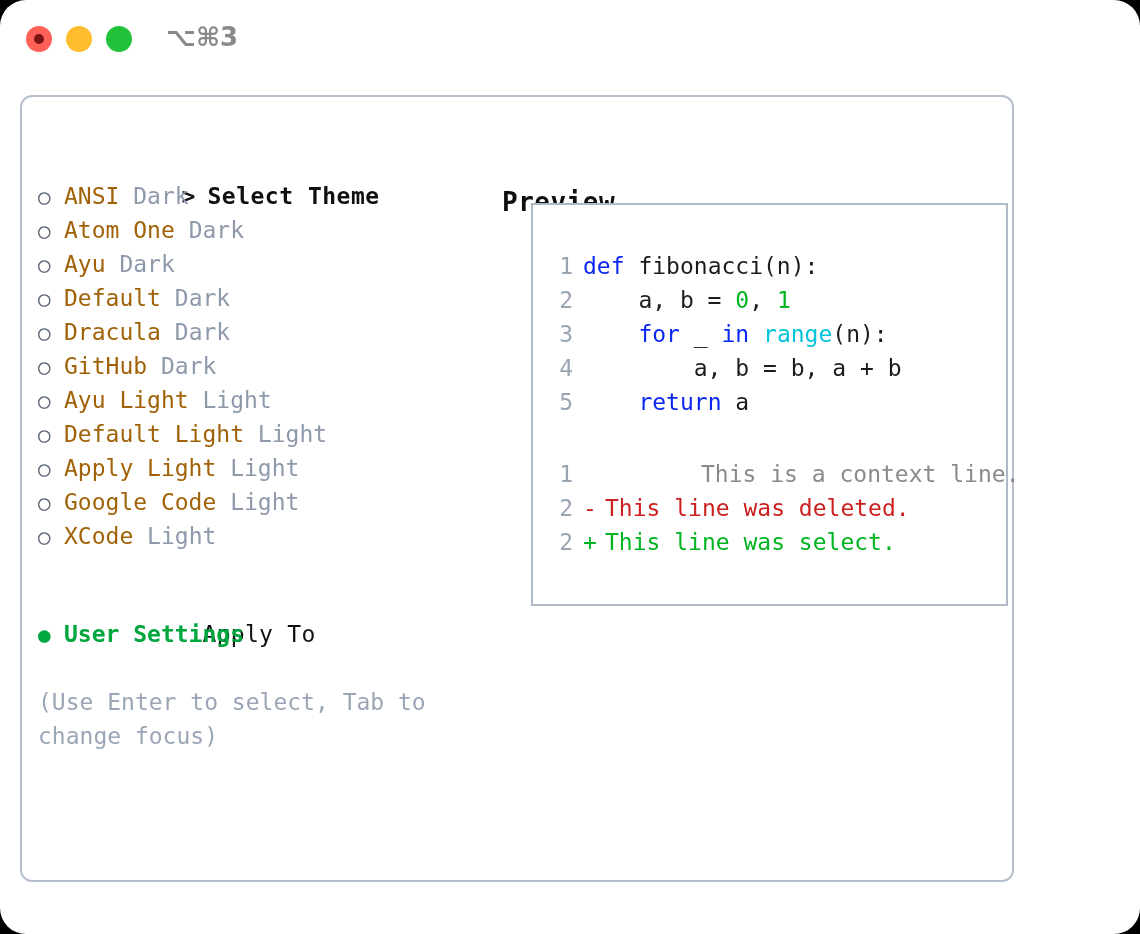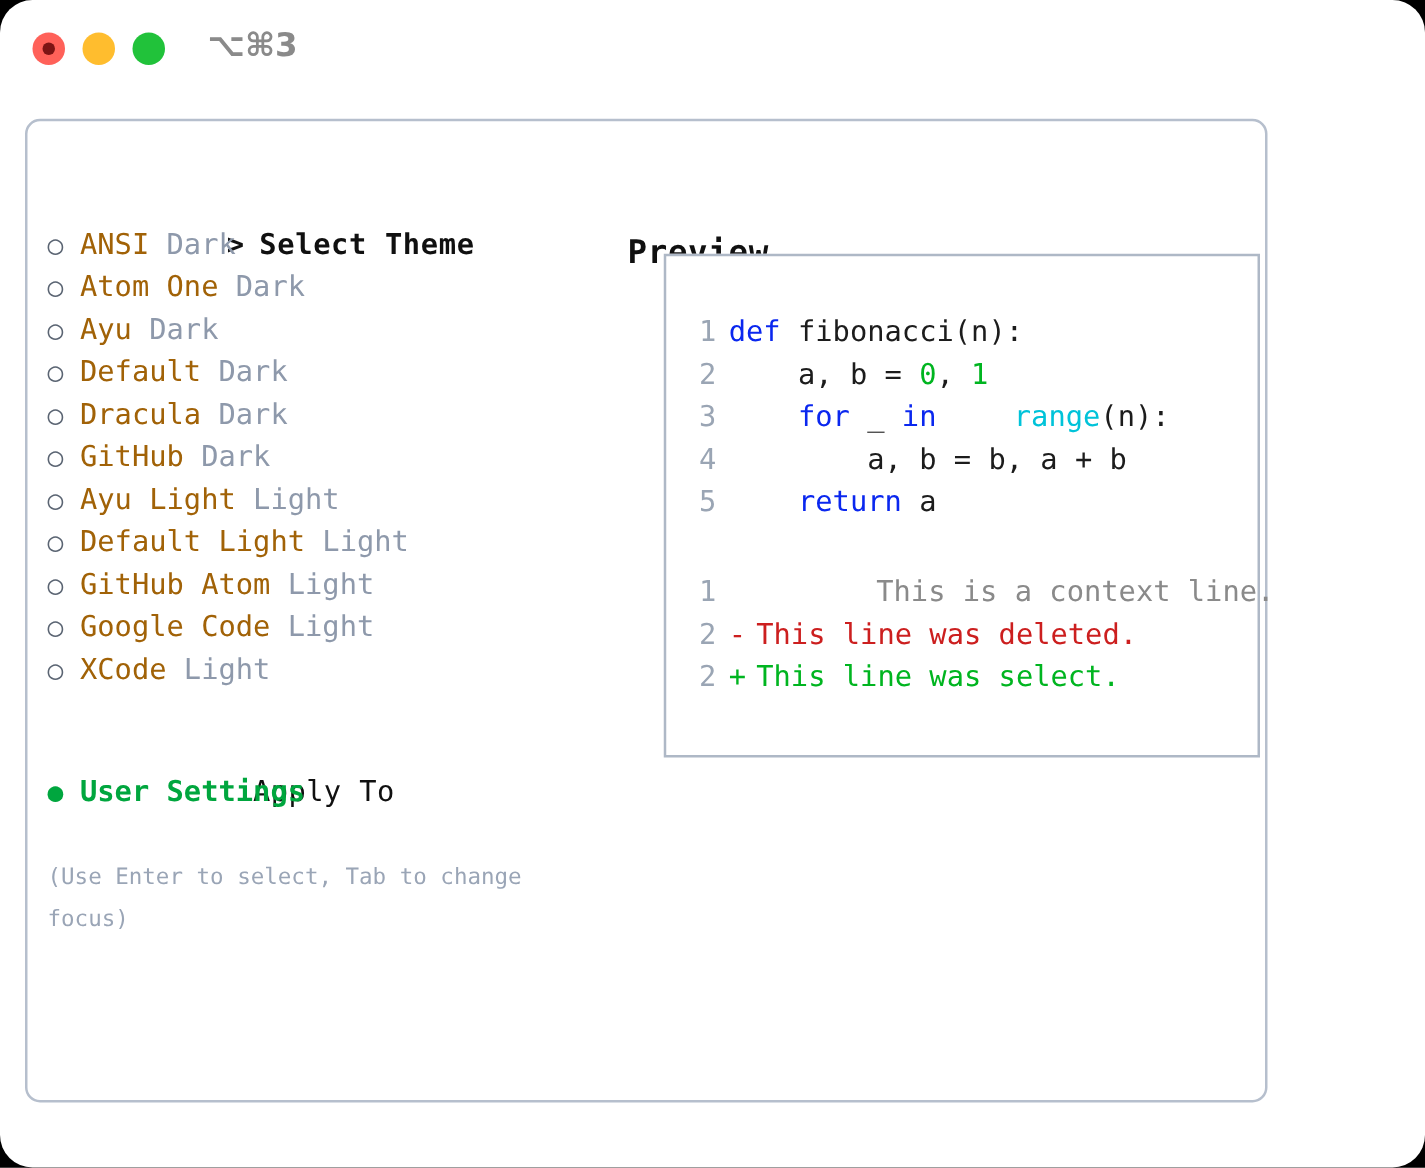--- a/index.html
+++ b/index.html
@@ -130,21 +130,21 @@
   }
 
   .apply-name { color: #2b2f36; }
   .apply-name.selected { color: #00a63e; font-weight: bold; }
 
   #spacer-1 { height: 30px; }
   #spacer-2 { height: 34px; }
 
   #hint {
     margin-top: 0px;
-    font-size: 18px;
+    font-size: 23px;
     line-height: 34px;
     color: #9aa5b6;
     width: 420px;
     white-space: normal;
   }
 
   
   #right-pane {
     position: absolute;
     left: 480px;
@@ -187,21 +187,21 @@
     display: block;
   }
   .ln {
     display: inline-block;
     width: 24px;
     text-align: right;
     color: #9aa5b4;
     margin-right: 10px;
   }
   .kw   { color: #0a27ef; }
-  .fn   { color: #00c3d9; margin-left: 48px; }
+  .fn   { color: #00c3d9; }
   .num  { color: #00b520; }
   .plain{ color: #1c1c1c; }
 
   #diff-area {
     position: absolute;
     left: 16px;
     top: 252px;
     width: 450px;
   }
   .diff-ctx { color: #8a8a8a; margin-left: 48px; }
@@ -234,21 +234,21 @@
 
         <div id="theme-list">
             <div class="row"><span class="bullet off">○</span><span class="theme-name">ANSI</span><span class="theme-tag"> Dark</span></div>
             <div class="row"><span class="bullet off">○</span><span class="theme-name">Atom One</span><span class="theme-tag"> Dark</span></div>
             <div class="row"><span class="bullet off">○</span><span class="theme-name">Ayu</span><span class="theme-tag"> Dark</span></div>
             <div class="row"><span class="bullet off">○</span><span class="theme-name">Default</span><span class="theme-tag"> Dark</span></div>
             <div class="row"><span class="bullet off">○</span><span class="theme-name">Dracula</span><span class="theme-tag"> Dark</span></div>
             <div class="row"><span class="bullet off">○</span><span class="theme-name">GitHub</span><span class="theme-tag"> Dark</span></div>
             <div class="row"><span class="bullet off">○</span><span class="theme-name">Ayu Light</span><span class="theme-tag"> Light</span></div>
             <div class="row"><span class="bullet off">○</span><span class="theme-name">Default Light</span><span class="theme-tag"> Light</span></div>
-            <div class="row"><span class="bullet off">○</span><span class="theme-name">GitHub Atom</span><span class="theme-tag"> Light</span></div>
+            <div class="row"><span class="bullet off">○</span><span class="theme-name">Apply Light</span><span class="theme-tag"> Light</span></div>
             <div class="row"><span class="bullet off">○</span><span class="theme-name">Google Code</span><span class="theme-tag"> Light</span></div>
             <div class="row"><span class="bullet off">○</span><span class="theme-name">XCode</span><span class="theme-tag"> Light</span></div>
           </div>
 
         <div id="spacer-1"></div>
 
         <div class="row">
           <span class="bullet blank">○</span><span class="section-label">Apply To</span>
         </div>
 

